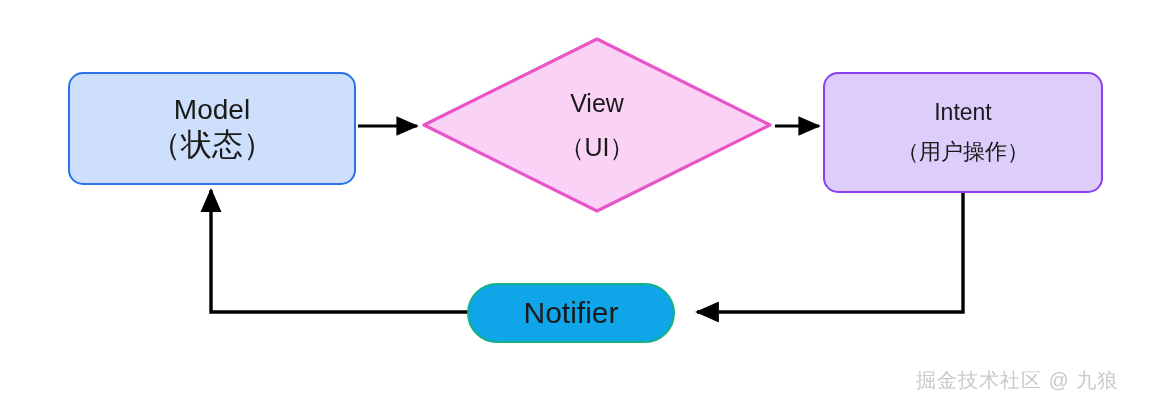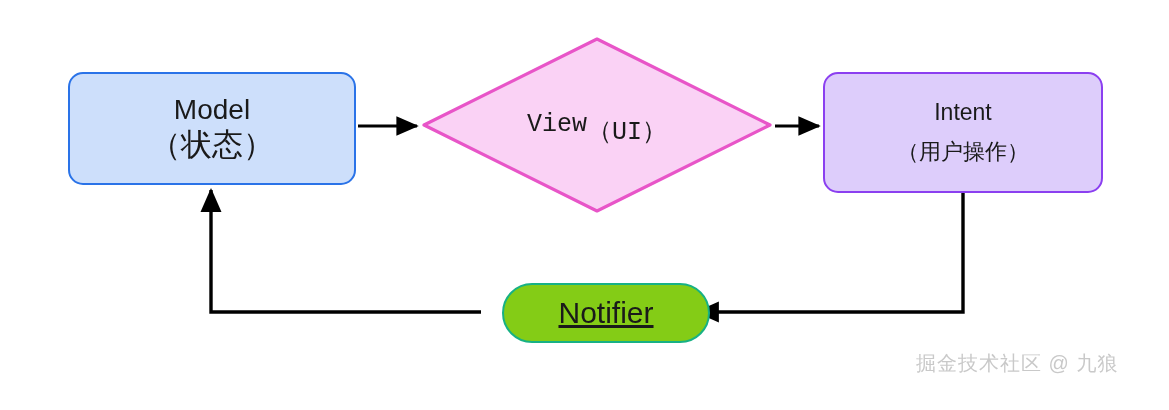--- a/index.html
+++ b/index.html
@@ -21,37 +21,37 @@
 
   
   #node-model{left:68px;top:72px;width:288px;height:113px;
     background:#cddffb;border:2.5px solid #2a73e8;border-radius:15px;}
   #node-model .l1{font-size:28px;}
   #node-model .l2{font-size:31px;margin-top:2px;}
 
   
   #node-view{left:421px;top:36px;width:352px;height:178px;}
   #node-view .diamond{position:absolute;left:0;top:0;width:100%;height:100%;}
-  #node-view .vtext{position:relative;z-index:2;display:flex;flex-direction:row;
-    align-items:center;justify-content:center;width:100%;height:100%;font-family:Liberation Mono, monospace;}
+  #node-view .vtext{position:relative;z-index:2;display:flex;flex-direction:column;
+    align-items:center;justify-content:center;width:100%;height:100%;}
   #node-view .l1{font-size:25px;}
   #node-view .l2{font-size:25px;margin-top:16px;}
 
   
   #node-intent{left:823px;top:72px;width:280px;height:121px;
     background:#ddcdfb;border:2.5px solid #8b3ff0;border-radius:15px;}
   #node-intent .l1{font-size:23px;}
   #node-intent .l2{font-size:22px;margin-top:14px;}
 
   
-  #node-notifier{left:502px;top:283px;width:208px;height:60px;
-    background:#84cc16;border:2.5px solid #17b184;border-radius:30px;text-decoration:underline;}
+  #node-notifier{left:467px;top:283px;width:208px;height:60px;
+    background:#0ea5e9;border:2.5px solid #17b184;border-radius:30px;}
   #node-notifier .l1{font-size:30px;}
 
-  #watermark{position:absolute;left:916px;top:350px;
+  #watermark{position:absolute;left:916px;top:367px;
     font-size:20px;color:#c9c9c9;white-space:nowrap;letter-spacing:1px;}
 </style>
 </head>
 <body>
 
 <div id="stage">
 
   <svg id="edges" viewBox="0 0 1169 410">
     <defs>
       <marker id="ah" viewBox="0 0 10 10" refX="9.2" refY="5" markerWidth="7" markerHeight="7" orient="auto-start-reverse">

